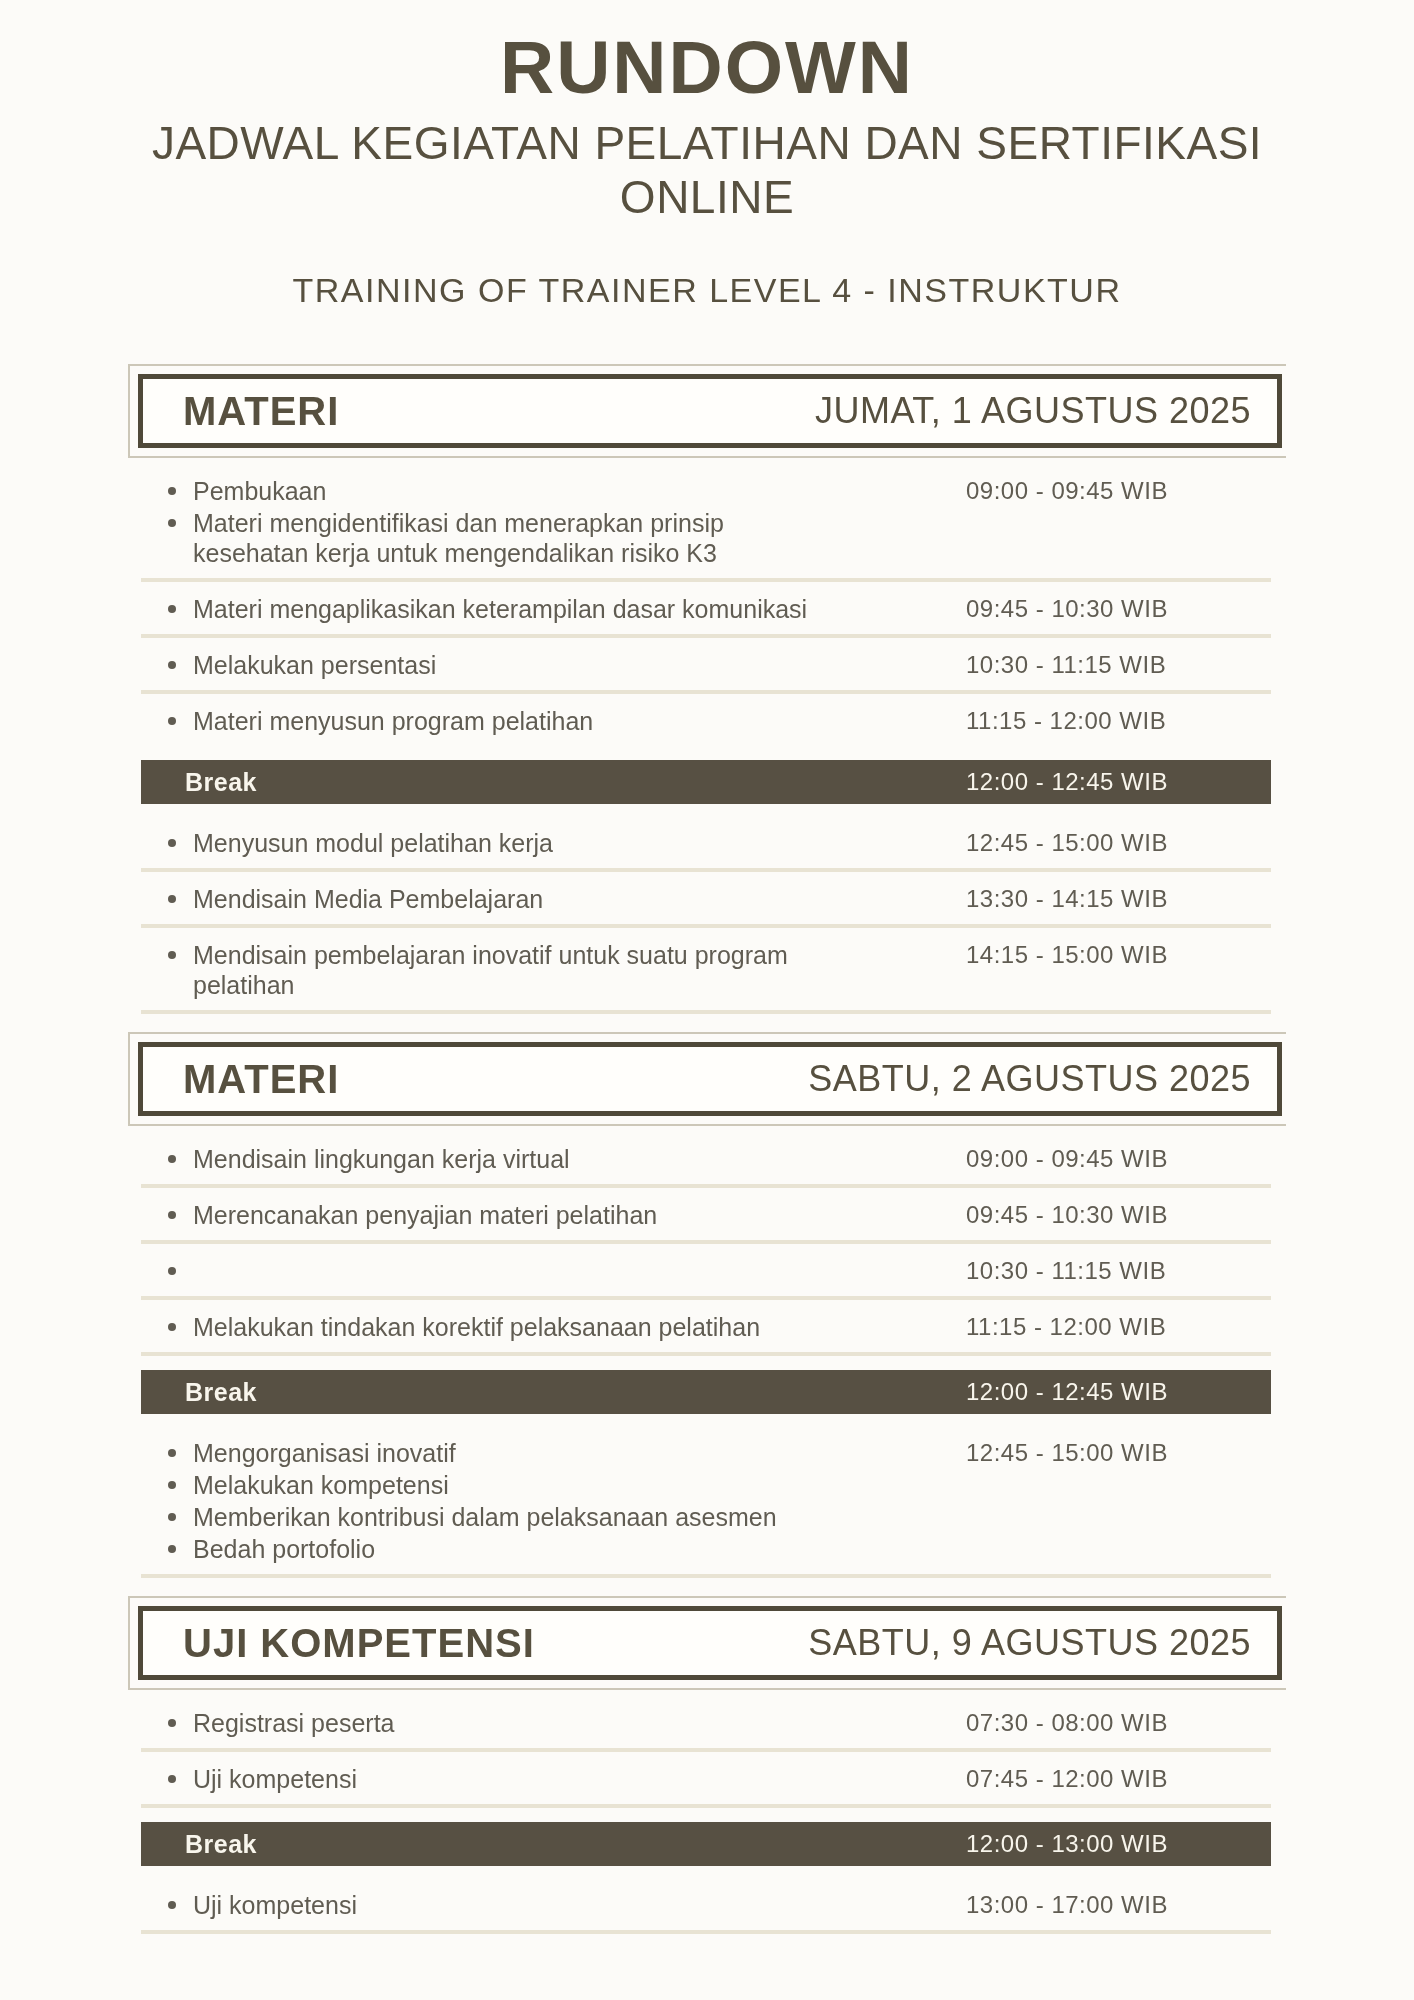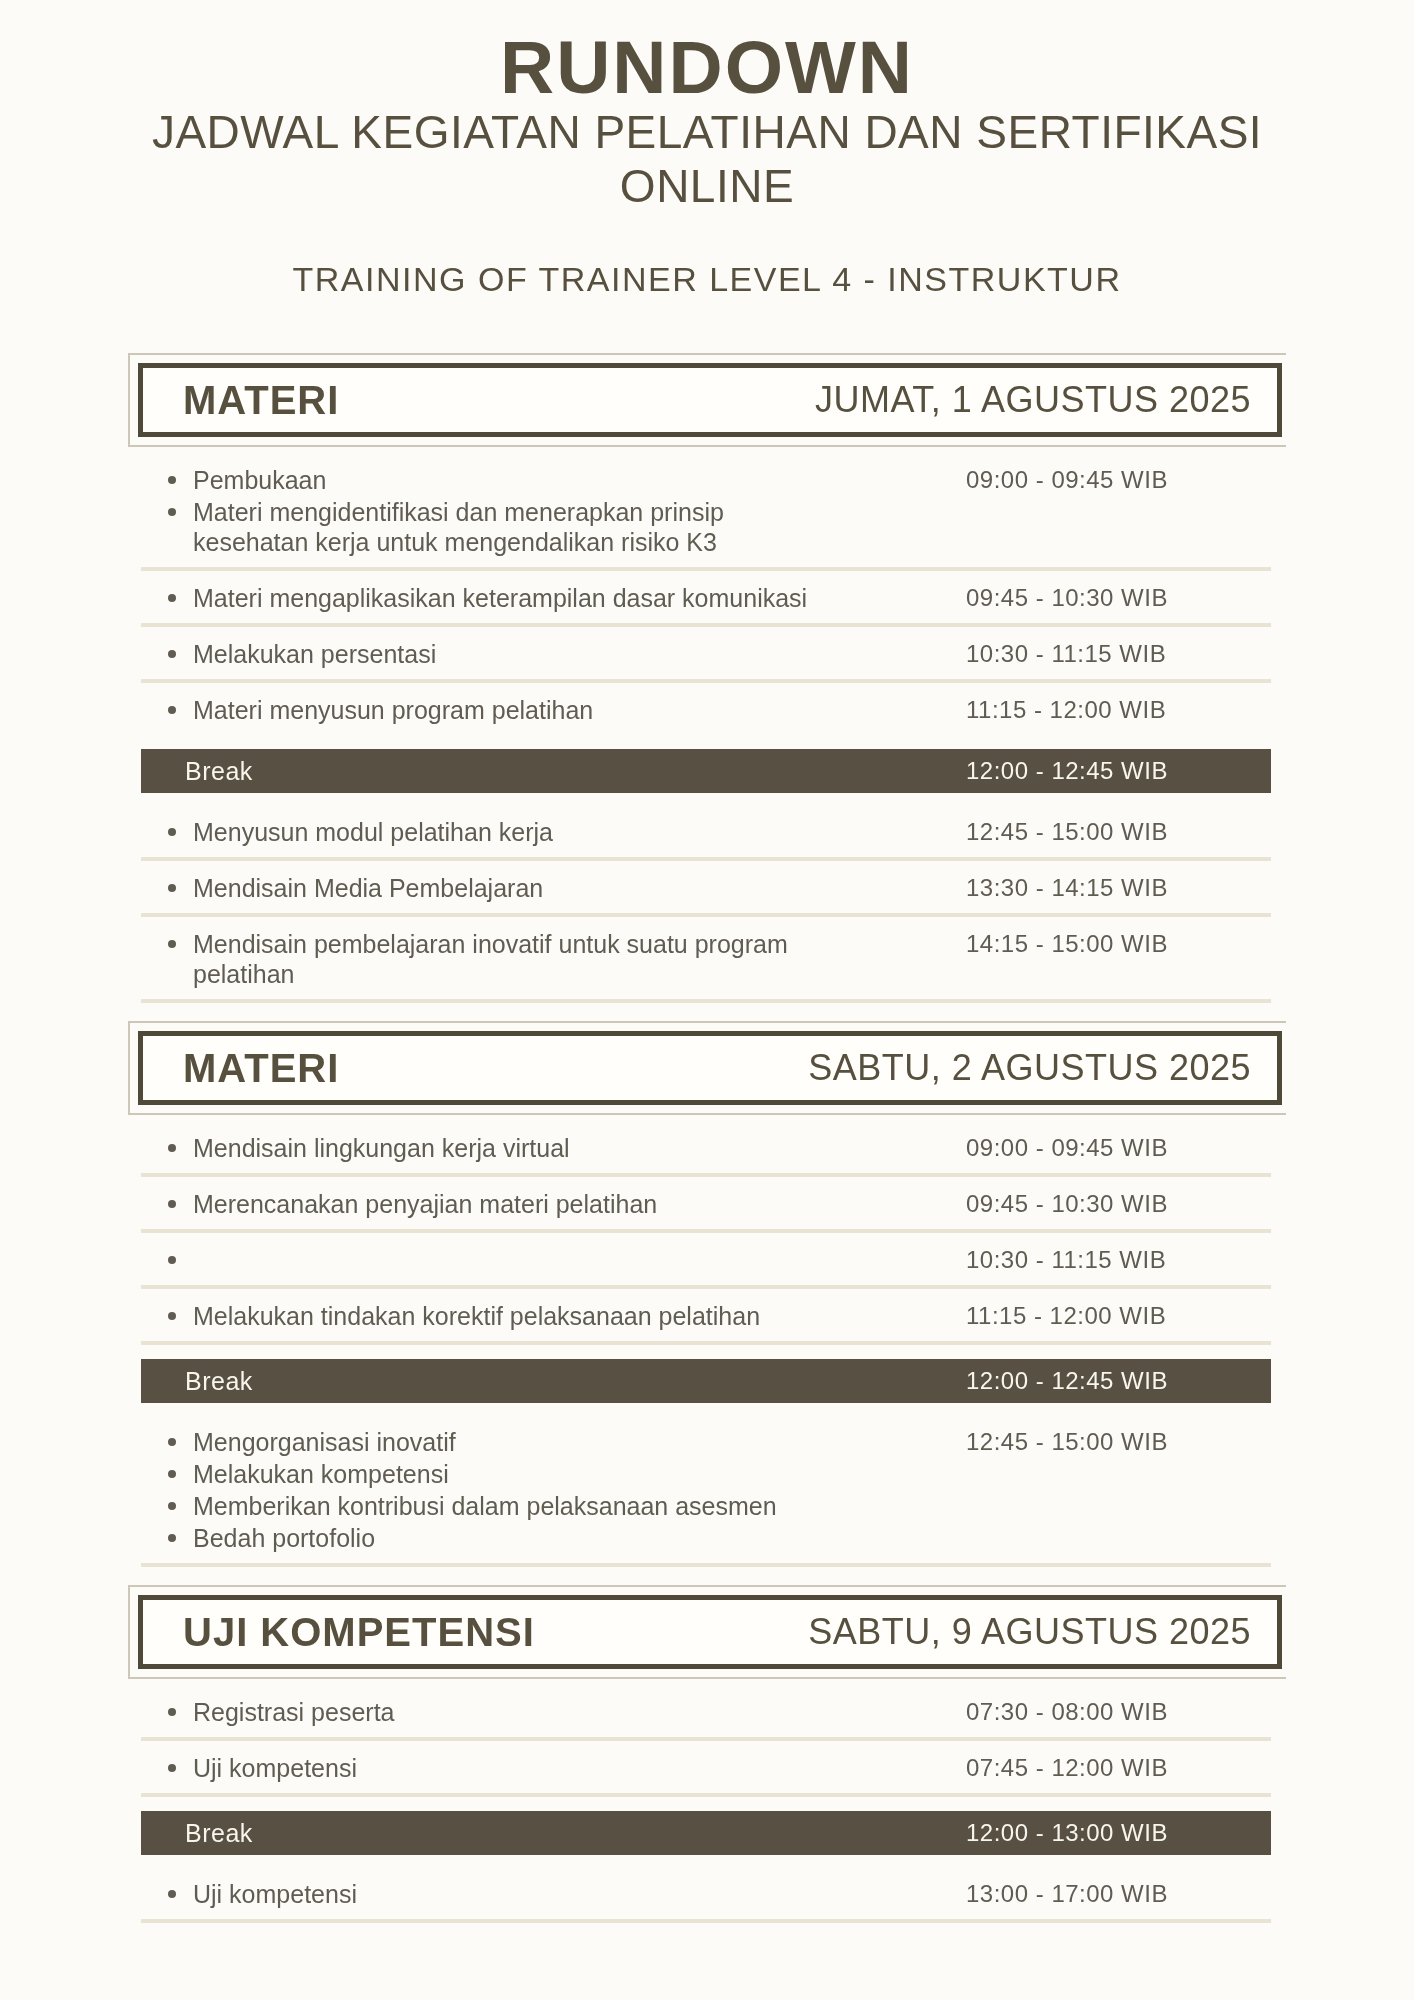--- a/index.html
+++ b/index.html
@@ -19,21 +19,21 @@
   .page{
     width:1158px;height:2000px;margin:0 auto;overflow:hidden;
     background:var(--background);padding-top:30px;position:relative;
   }
   header{text-align:center;color:var(--ink);}
   h1{
     margin:0;font-size:75px;line-height:75px;font-weight:bold;
     letter-spacing:2px;color:var(--ink);
   }
   .subtitle{
-    margin-top:0;font-size:46px;line-height:54px;font-weight:400;
+    margin-top:11px;font-size:46px;line-height:54px;font-weight:400;
     letter-spacing:0.5px;color:var(--ink);text-align:center;
   }
   .tagline{
     margin-top:46px;font-size:34px;line-height:40px;font-weight:400;
     letter-spacing:1.5px;color:var(--ink);
   }
   main{width:1164px;margin:0 auto;}
   .sec .frame{
     margin-top:54px;border:2px solid var(--frame-light);padding:8px;
     background:transparent;
@@ -71,21 +71,21 @@
   .time{
     width:305px;flex-shrink:0;margin-left:auto;font-size:24px;
     line-height:30px;letter-spacing:0.5px;color:var(--text);
   }
   .row.break{
     background:var(--band);margin:14px 0 12px;padding:7px 0;
     align-items:center;
   }
   .break-label{
     flex:1;padding-left:44px;font-size:25px;line-height:30px;
-    font-weight:normal;color:var(--band-text);letter-spacing:0.5px;
+    font-weight:bold;color:var(--band-text);letter-spacing:0.5px;
   }
   .row.break .time{color:var(--band-text);}
 </style>
 </head>
 <body>
 
 <div class="page">
   <header>
     <h1>RUNDOWN</h1>
     <div class="subtitle">JADWAL KEGIATAN PELATIHAN DAN SERTIFIKASI ONLINE</div>

